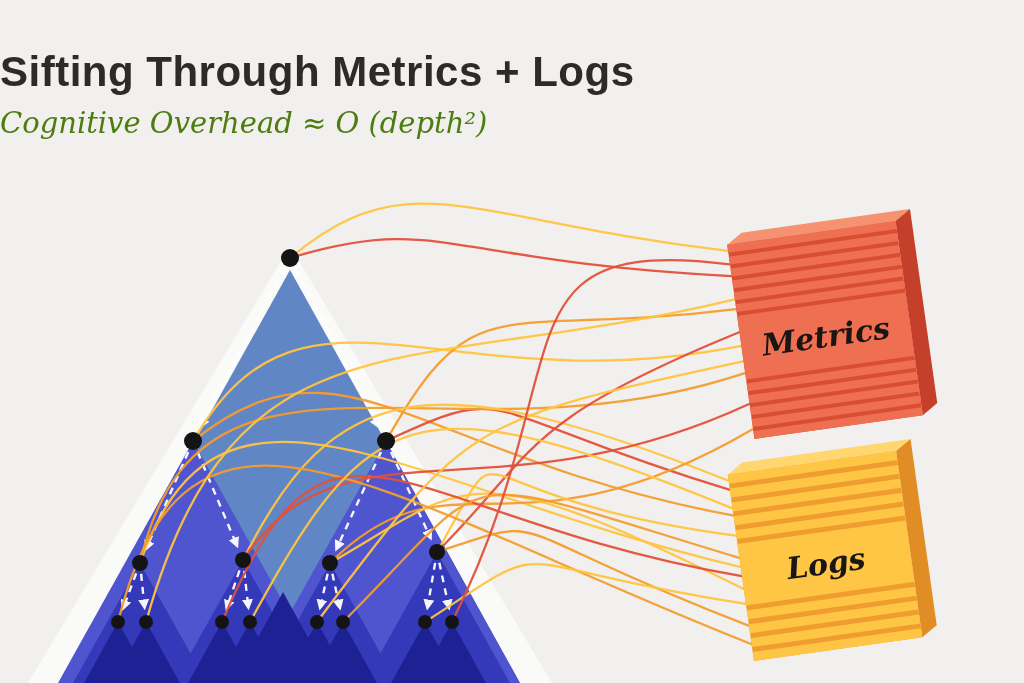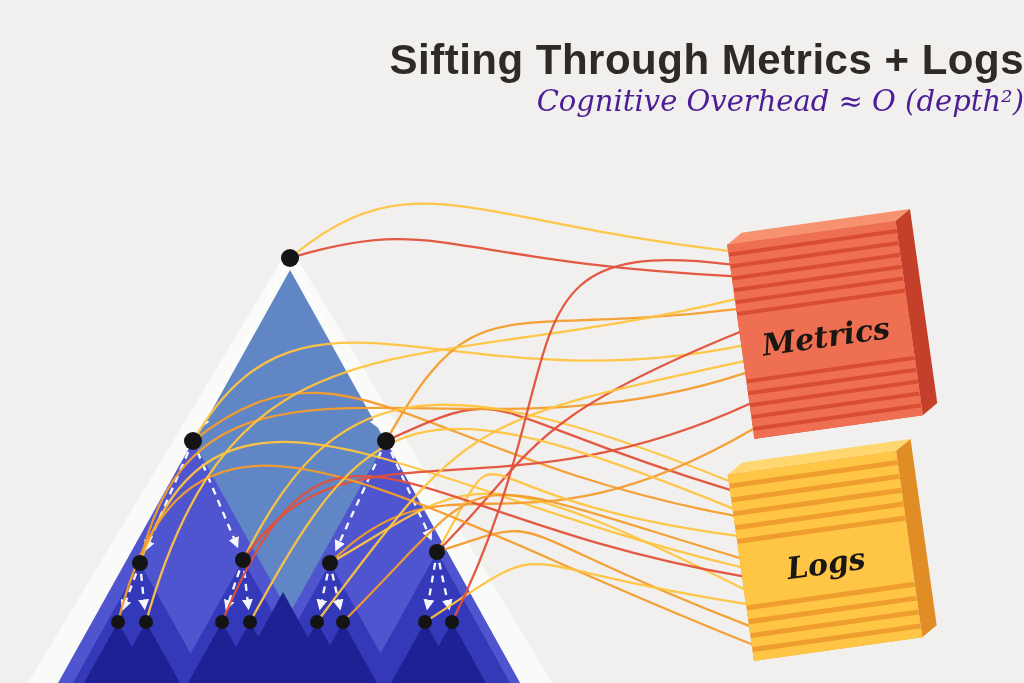--- a/index.html
+++ b/index.html
@@ -2,29 +2,29 @@
 <html><head>
 <meta charset="utf-8">
 <style>
   html,body{margin:0;padding:0;background:#e6e5e3;}
   .stage{
     position:relative;width:1024px;height:683px;overflow:hidden;
     background:#f1f0ee;font-family:"Liberation Sans",sans-serif;
   }
   .stage svg{position:absolute;left:0;top:0;}
   .header{
-    position:absolute;left:0;top:36px;width:100%;text-align:right;
+    position:absolute;left:0;top:48px;width:100%;text-align:left;
     pointer-events:none;z-index:5;
   }
   .header h1{
     margin:0;font-size:42px;font-weight:800;letter-spacing:.5px;
     color:#2e2b27;font-family:"Liberation Sans",sans-serif;
   }
   .header .subtitle{
-    font-size:29px;font-style:italic;color:#4c1d95;
+    margin-top:10px;font-size:29px;font-style:italic;color:#4d7c0f;
     font-family:"DejaVu Serif","Liberation Serif",serif;
   }
   .stack-label{
     font-family:"DejaVu Serif","Liberation Serif",serif;
     font-weight:bold;font-style:italic;font-size:30px;fill:#191613;
   }
 </style>
 </head>
 <body>
 

